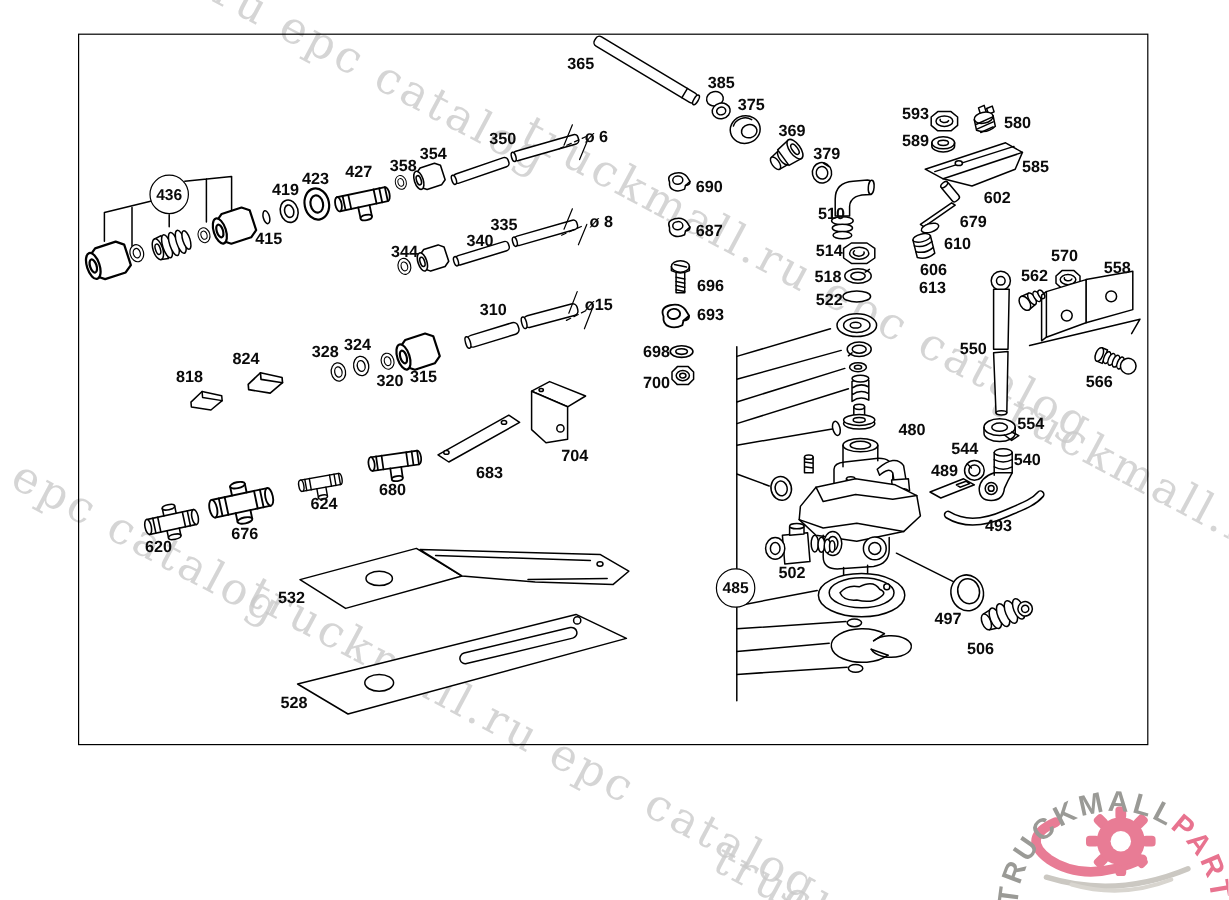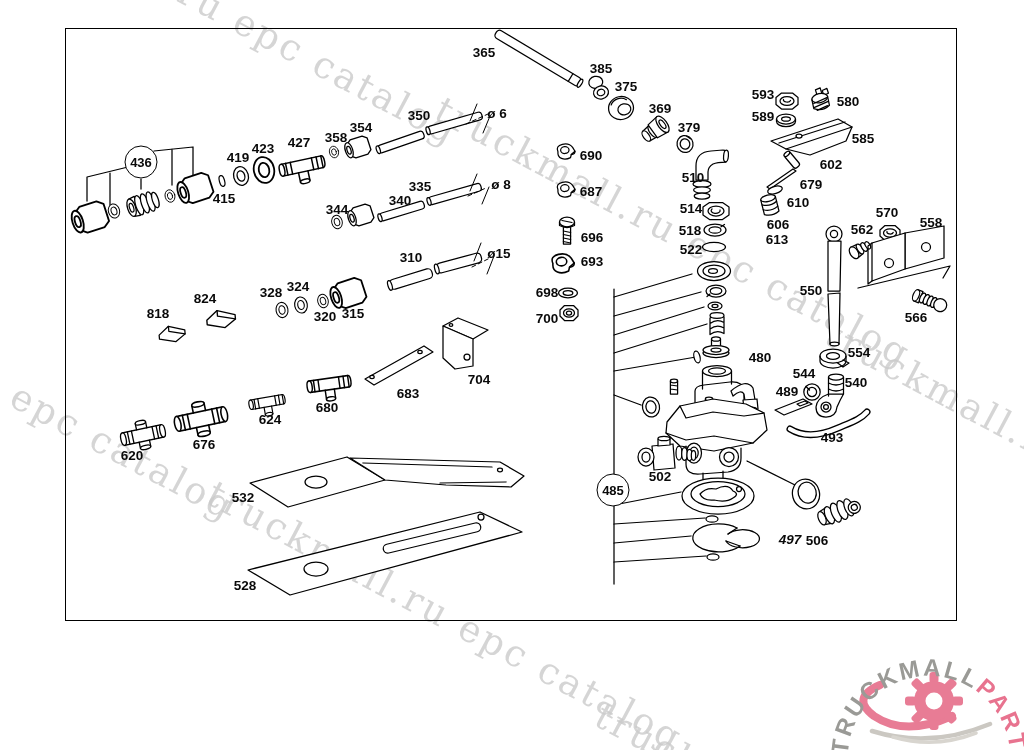--- a/index.html
+++ b/index.html
@@ -536,17 +536,17 @@
       <div class="part-label" style="left: 931px; top: 223px;">558</div>
       <div class="part-label" style="left: 916px; top: 318px;">566</div>
       <div class="part-label" style="left: 811px; top: 291px;">550</div>
       <div class="part-label" style="left: 859px; top: 353px;">554</div>
       <div class="part-label" style="left: 804px; top: 374px;">544</div>
       <div class="part-label" style="left: 787px; top: 392px;">489</div>
       <div class="part-label" style="left: 856px; top: 383px;">540</div>
       <div class="part-label" style="left: 832px; top: 438px;">493</div>
       <div class="part-label" style="left: 760px; top: 358px;">480</div>
       <div class="part-label" style="left: 660px; top: 477px;">502</div>
-      <div class="part-label" style="left: 790px; top: 540px; font-style: italic;">497</div>
+      <div class="part-label" style="left: 790px; top: 516px;">497</div>
       <div class="part-label" style="left: 817px; top: 541px;">506</div>
     </div>
 
 </div>
 
 </body></html>

